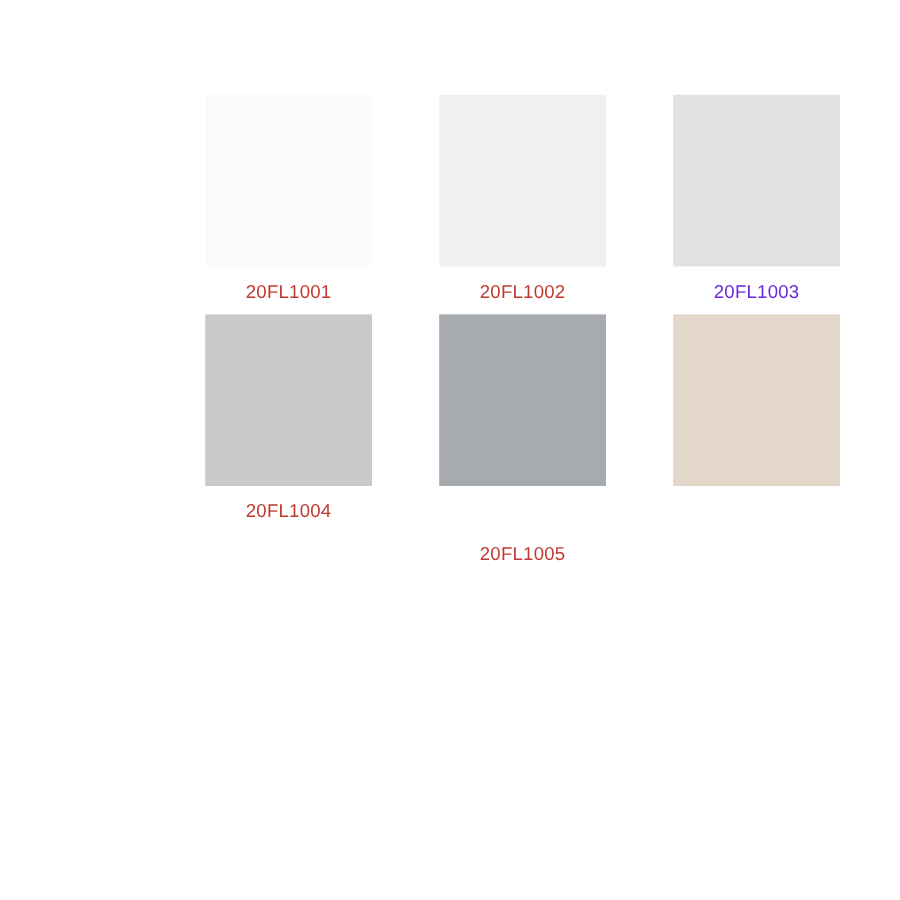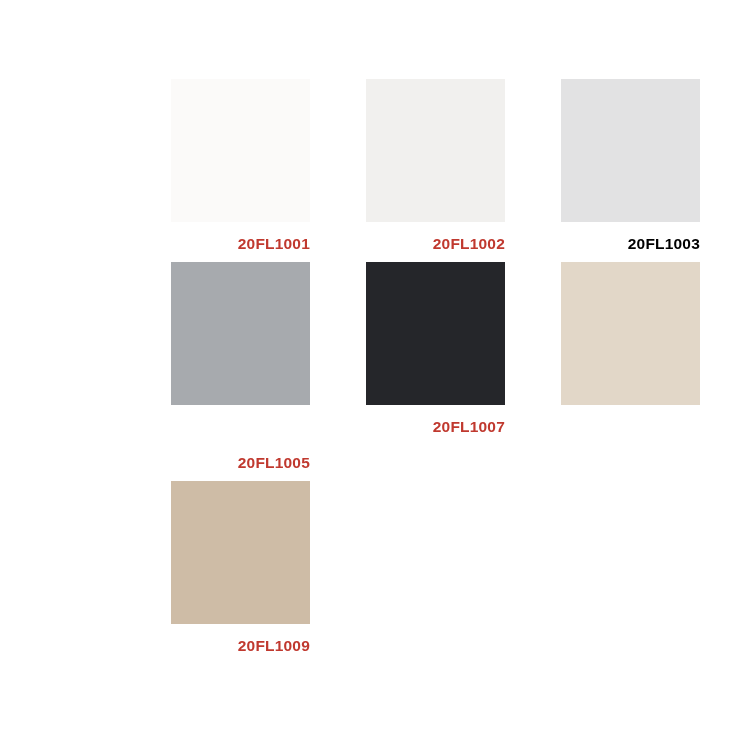--- a/index.html
+++ b/index.html
@@ -39,25 +39,25 @@
   }
   .swatch-chip {
     width: 139px;
     height: 143px;
     display: block;
     box-sizing: border-box;
   }
   .swatch-label {
     display: block;
     width: 139px;
-    text-align: right;
+    text-align: center;
     color: #c0392f;
     font-family: "Liberation Sans", sans-serif;
     font-size: 15.5px;
-    font-weight: 700;
+    font-weight: 400;
     letter-spacing: 0.2px;
     line-height: 20px;
     margin-top: 12px;
     white-space: nowrap;
   }
 </style>
 </head>
 <body style="background-color: rgb(255, 255, 255);">
 
 <div id="palette-root">
@@ -68,38 +68,34 @@
       <span class="swatch-label" style="color: rgb(192, 57, 47);">20FL1001</span>
     </div>
 
     <div class="swatch-cell">
       <span class="swatch-chip" style="background-color: rgb(241, 240, 238);"></span>
       <span class="swatch-label" style="color: rgb(192, 57, 47); margin-top: 12px;">20FL1002</span>
     </div>
 
     <div class="swatch-cell">
       <span class="swatch-chip" style="background-color: rgb(226, 226, 227);"></span>
-      <span class="swatch-label" style="color: #000000;">20FL1003</span>
+      <span class="swatch-label" style="color: #6d28d9;">20FL1003</span>
     </div>
 
+    <div class="swatch-cell">
+      <span class="swatch-chip" style="background-color: rgb(201, 201, 201);"></span>
+      <span class="swatch-label" style="color: rgb(192, 57, 47);">20FL1004</span>
+    </div>
 
     <div class="swatch-cell">
       <span class="swatch-chip" style="background-color: rgb(167, 170, 174);"></span>
       <span class="swatch-label" style="color: rgb(192, 57, 47); margin-top: 48px;">20FL1005</span>
     </div>
 
 
-    <div class="swatch-cell">
-      <span class="swatch-chip" style="background-color: rgb(37, 38, 42);"></span>
-      <span class="swatch-label" style="color: rgb(192, 57, 47);">20FL1007</span>
-    </div>
 
     <div class="swatch-cell">
       <span class="swatch-chip" style="background-color: rgb(226, 215, 200);"></span>
     </div>
 
-    <div class="swatch-cell">
-      <span class="swatch-chip" style="background-color: rgb(206, 188, 166);"></span>
-      <span class="swatch-label" style="color: rgb(192, 57, 47);">20FL1009</span>
-    </div>
 
   </div>
 </div>
 
 </body></html>

